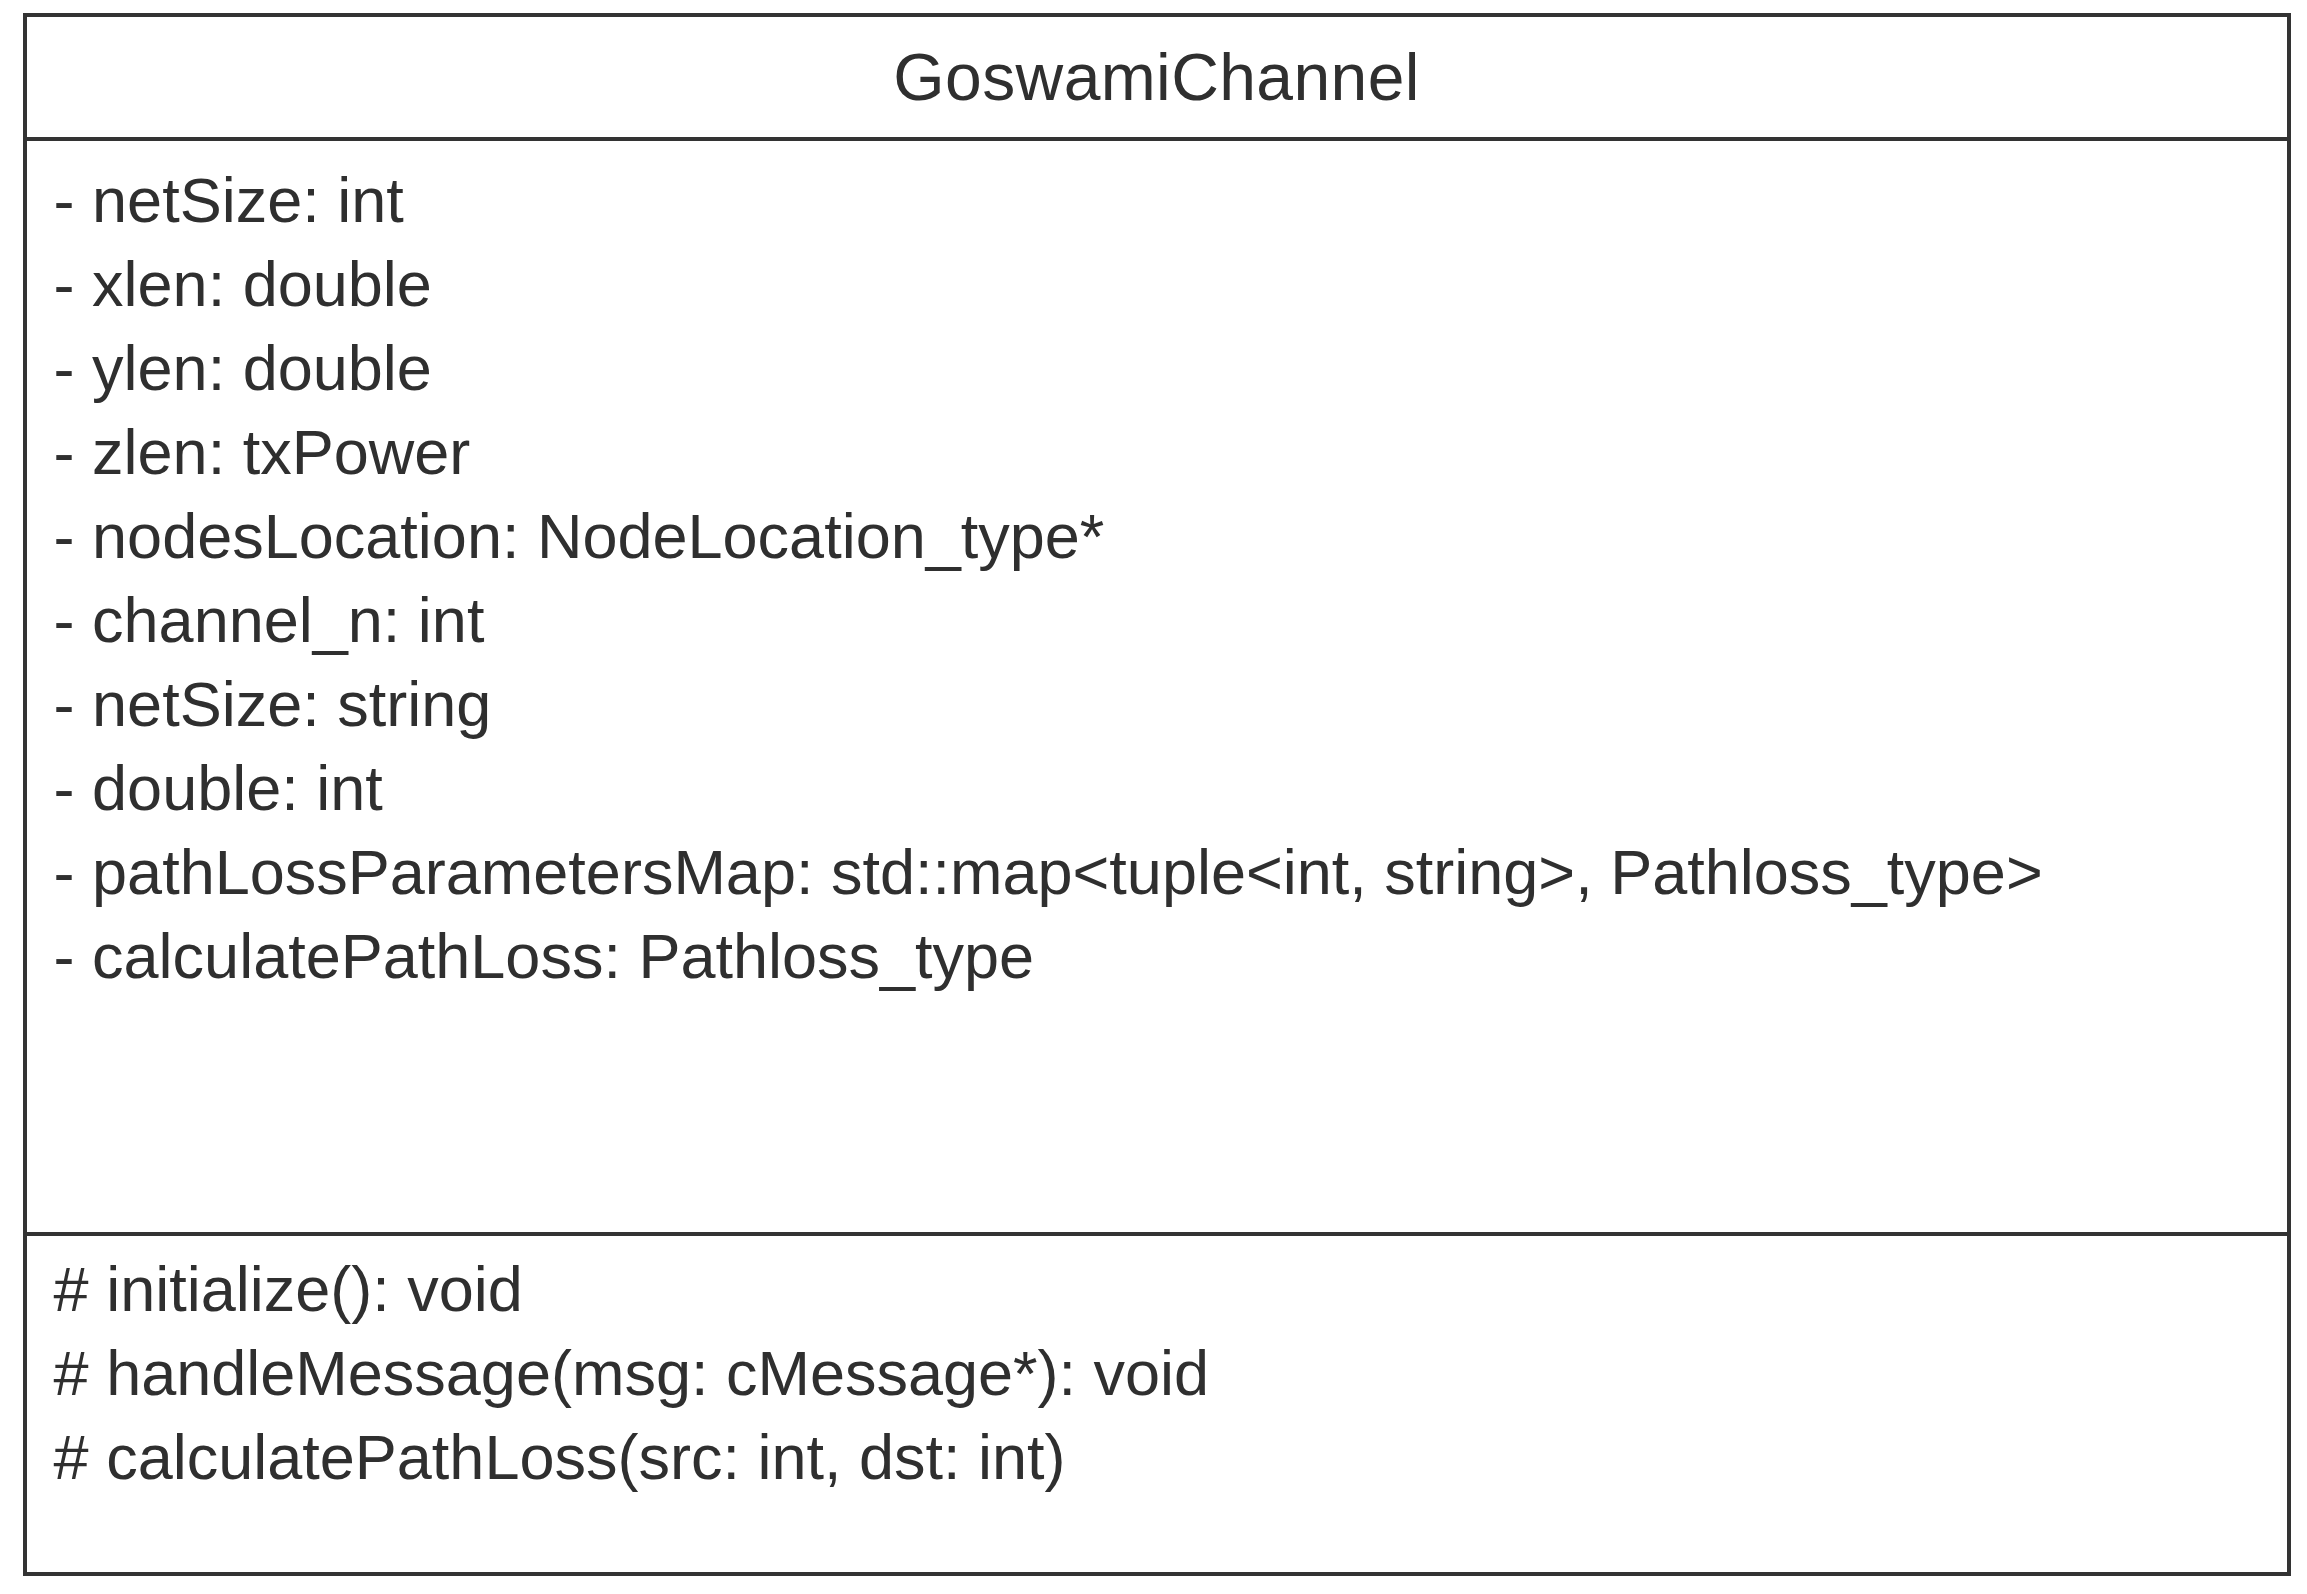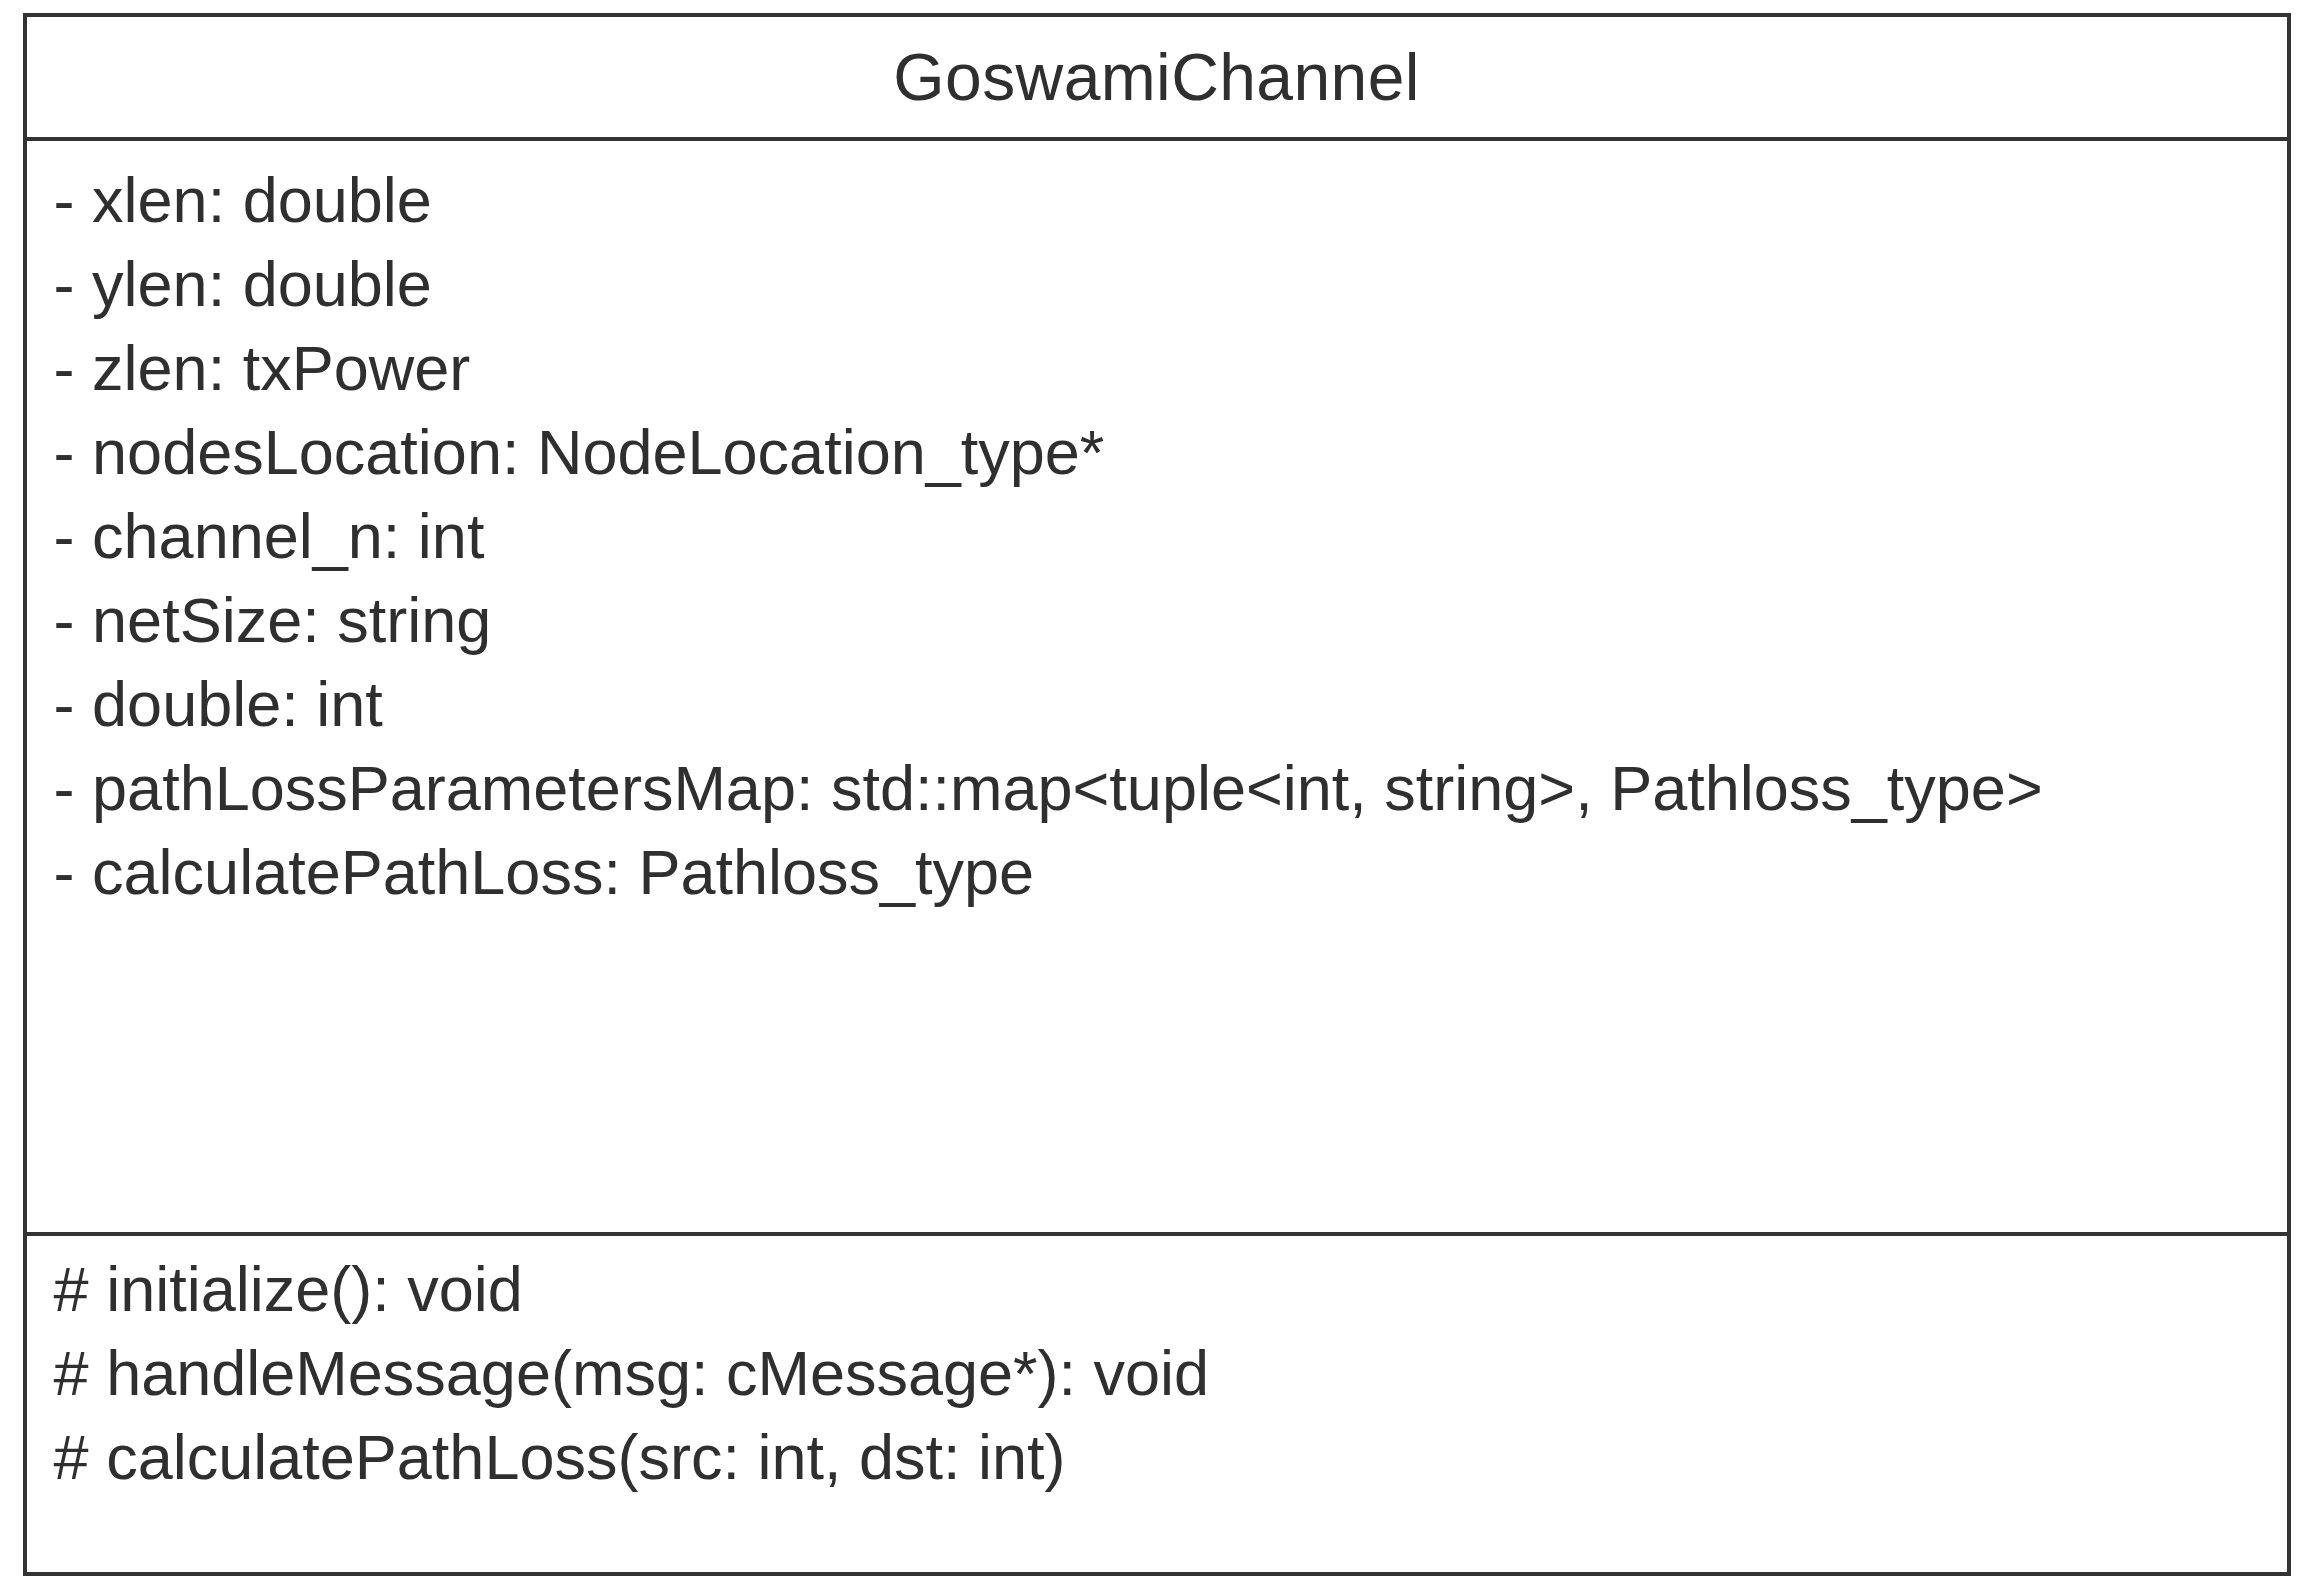--- a/index.html
+++ b/index.html
@@ -67,20 +67,21 @@
 </style>
 </head>
 <body>
 
 <div class="canvas">
   <div class="uml-class">
 
     <div class="uml-title">GoswamiChannel</div>
 
     <div class="uml-attributes">
+        <div class="member-line">- netSize: int</div>
         <div class="member-line">- xlen: double</div>
         <div class="member-line">- ylen: double</div>
         <div class="member-line">- zlen: txPower</div>
         <div class="member-line">- nodesLocation: NodeLocation_type*</div>
         <div class="member-line">- channel_n: int</div>
         <div class="member-line">- netSize: string</div>
         <div class="member-line">- double: int</div>
         <div class="member-line">- pathLossParametersMap: std::map&lt;tuple&lt;int, string&gt;, Pathloss_type&gt;</div>
         <div class="member-line">- calculatePathLoss: Pathloss_type</div>
       </div>

